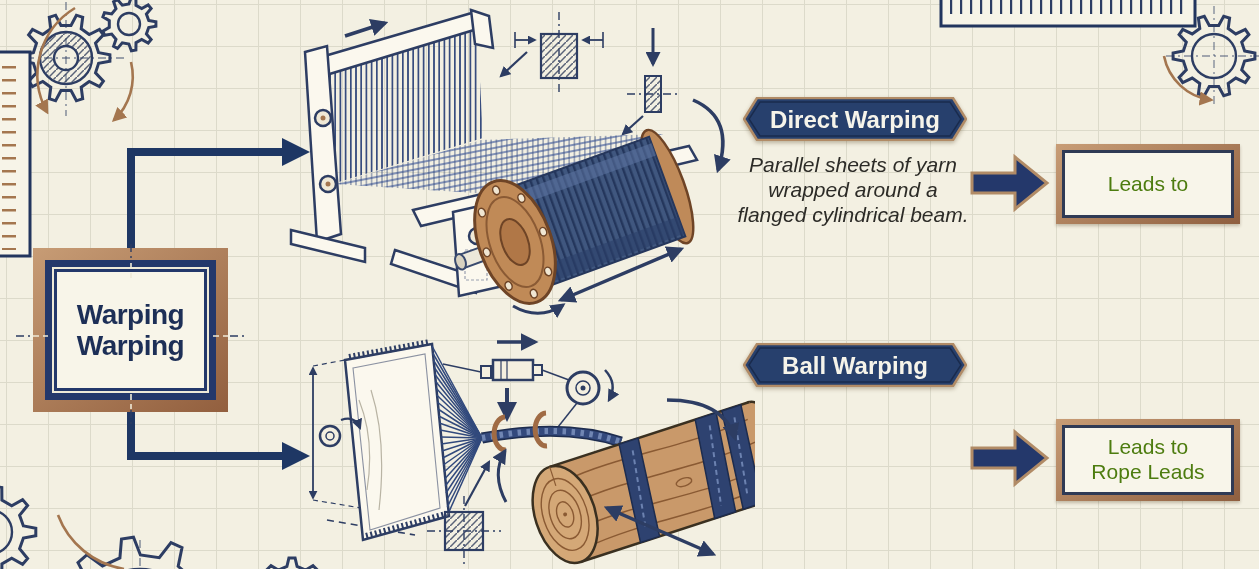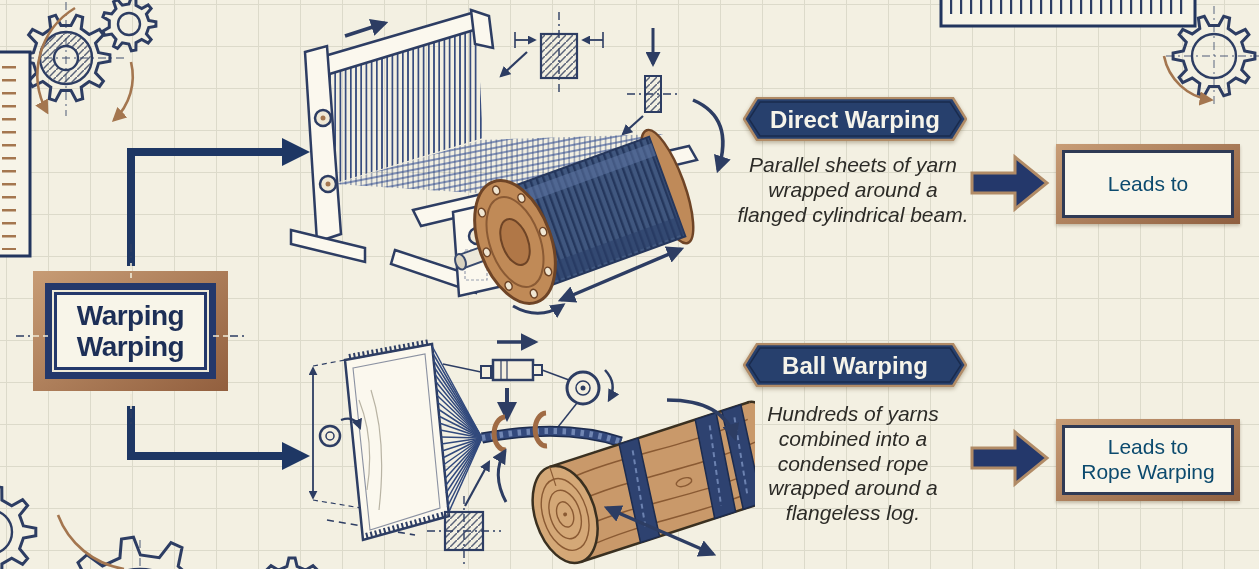--- a/index.html
+++ b/index.html
@@ -15,32 +15,32 @@
   }
   .abs{position:absolute;}
   svg{display:block;}
   .gear{fill:none;stroke:#2d3d63;stroke-width:3;}
   .gear-thin{fill:none;stroke:#2d3d63;stroke-width:2.4;}
   .copper-arc{fill:none;stroke:#a4764f;stroke-width:2.6;}
   .navyline{stroke:#2d3d63;fill:none;}
   .whitepart{fill:#fbf8ee;stroke:#2d3d63;stroke-width:2.5;}
   .dashdot{stroke:#2d3d63;stroke-width:1.4;fill:none;stroke-dasharray:8 4 2 4;}
   
-  .tb{left:33px;top:271px;width:195px;height:120px;background:linear-gradient(145deg,#c79c75,#925f3e);padding:12px;box-sizing:border-box;}
+  .tb{left:33px;top:248px;width:195px;height:164px;background:linear-gradient(145deg,#c79c75,#925f3e);padding:12px;box-sizing:border-box;}
   .tb2{background:#24386b;width:100%;height:100%;padding:7px;box-sizing:border-box;}
   .tb3{border:2px solid #efead8;width:100%;height:100%;padding:3px;box-sizing:border-box;background:#24386b;}
   .tb4{background:#f8f5e9;width:100%;height:100%;display:flex;flex-direction:column;align-items:center;justify-content:center;}
   .tb4 span{display:block;font-weight:bold;font-size:28px;line-height:1.12;letter-spacing:-0.5px;color:#1d2f57;}
   
   .banner{filter:drop-shadow(0 2px 2px rgba(80,60,30,.35));}
   .desc{font-size:21px;line-height:1.18;color:#2c2b27;text-align:center;font-style:italic;}
   .leadbox{background:linear-gradient(150deg,#c89d76,#8f5f40);padding:6px;box-sizing:border-box;box-shadow:0 2px 3px rgba(80,60,30,.3);}
   .leadbox .inner{border:3px solid #2f3a55;background:#f8f5ea;height:100%;box-sizing:border-box;
     display:flex;flex-direction:column;align-items:center;justify-content:center;}
-  .leadbox .inner span{display:block;font-size:21px;line-height:1.18;color:#0c4a6e;text-align:center;}
+  .leadbox .inner span{display:block;font-size:21px;line-height:1.18;color:#4d7c0f;text-align:center;}
 </style>
 </head>
 <body>
 
 <div class="canvas">
 
   <svg width="0" height="0" style="position:absolute" aria-hidden="true">
     <defs>
       <marker id="mnavy" viewBox="0 0 10 10" refX="8" refY="5" markerWidth="5" markerHeight="5" orient="auto-start-reverse">
         <path d="M0,0L10,5L0,10Z" fill="#2d3d63"></path>
@@ -347,26 +347,23 @@
     <div class="inner">
       <span>Leads to</span>
     </div>
   </div>
 
   <svg class="abs banner" style="left:743px;top:343px" width="224" height="44" viewBox="0 0 224 44">
     <polygon points="14,1 210,1 223,22 210,43 14,43 1,22" fill="#27406d" stroke="#b18b66" stroke-width="2.5"></polygon>
     <polygon points="17,5 207,5 218,22 207,39 17,39 6,22" fill="none" stroke="#1a2b4d" stroke-width="1.5"></polygon>
     <text x="112" y="31" text-anchor="middle" font-family="Liberation Sans, sans-serif" font-size="24" font-weight="bold" fill="#f6f4ea">Ball Warping</text>
   </svg>
-  <div class="abs desc" style="left:749px;top:402px;width:208px">
-    <span>Hundreds of yarns combined into a condensed rope wrapped around a flangeless log.</span>
-  </div>
   <svg class="abs" style="left:969px;top:427px" width="82" height="62" viewBox="0 0 82 62">
     <polygon points="3,21 46,21 46,5 78,31 46,57 46,41 3,41" fill="#24386b" stroke="#b18b66" stroke-width="3"></polygon>
   </svg>
   <div class="abs leadbox" style="left:1056px;top:419px;width:184px;height:82px">
     <div class="inner">
       <span>Leads to</span>
-      <span>Rope Warping</span>
+      <span>Rope Leads</span>
     </div>
   </div>
 
 </div>
 
 </body></html>

